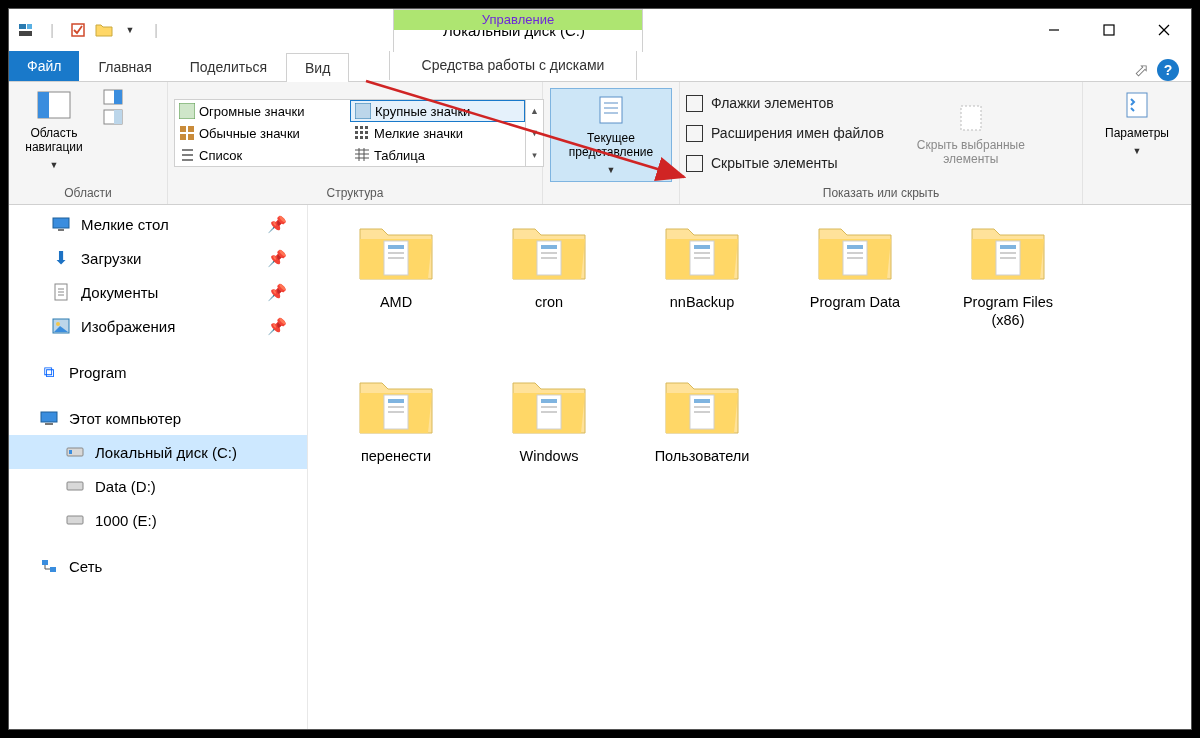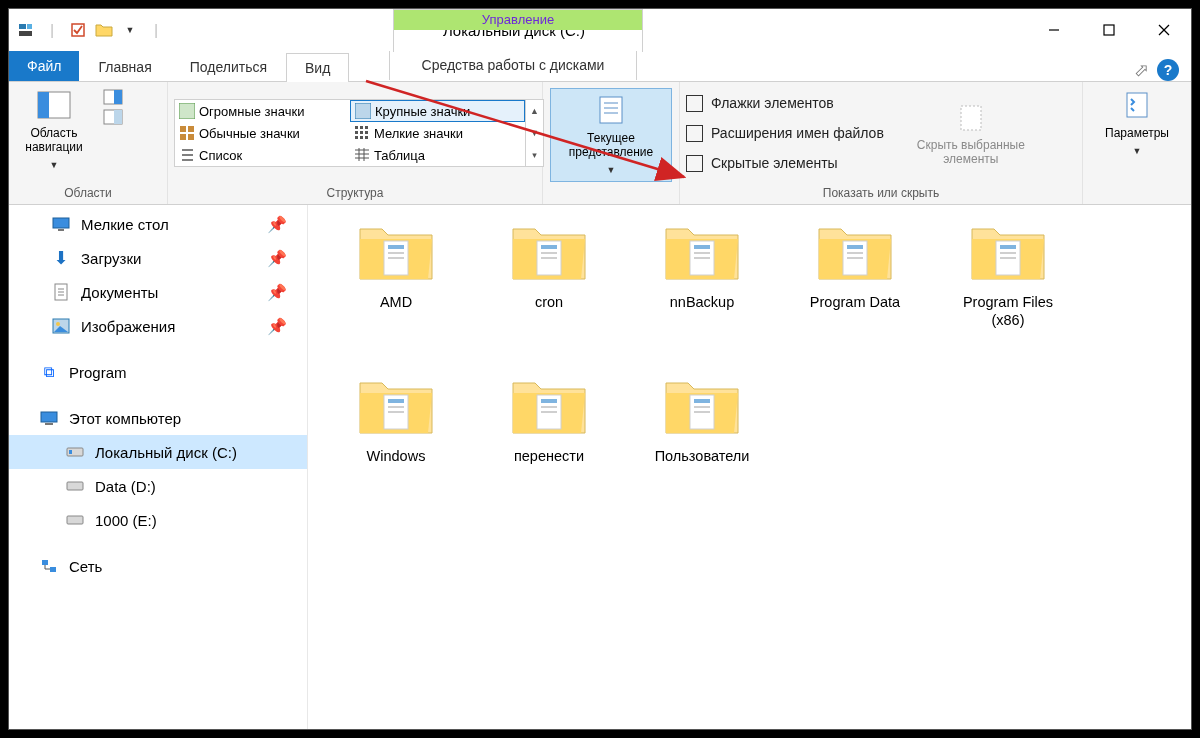--- a/index.html
+++ b/index.html
@@ -457,32 +457,32 @@
             </div>
             <div class="fileitem">
               <div class="ficon"><svg width="84" height="72" viewBox="0 0 84 72">
   <path d="M6 14 L28 14 L34 20 L78 20 L78 64 L6 64 Z" fill="#ffe29a" stroke="#d8b85a"></path>
   <path d="M6 24 L78 24 L74 64 L6 64 Z" fill="#ffd767"></path>
   <rect x="30" y="26" width="24" height="34" fill="#fff" stroke="#cfcfcf"></rect>
   <rect x="34" y="30" width="16" height="4" fill="#7fb4e0"></rect>
   <rect x="34" y="37" width="16" height="2" fill="#cfcfcf"></rect>
   <rect x="34" y="42" width="16" height="2" fill="#cfcfcf"></rect>
 </svg></div>
+              <span>перенести</span>
+            </div>
+            <div class="fileitem">
+              <div class="ficon"><svg width="84" height="72" viewBox="0 0 84 72">
+  <path d="M6 14 L28 14 L34 20 L78 20 L78 64 L6 64 Z" fill="#ffe29a" stroke="#d8b85a"></path>
+  <path d="M6 24 L78 24 L74 64 L6 64 Z" fill="#ffd767"></path>
+  <rect x="30" y="26" width="24" height="34" fill="#fff" stroke="#cfcfcf"></rect>
+  <rect x="34" y="30" width="16" height="4" fill="#7fb4e0"></rect>
+  <rect x="34" y="37" width="16" height="2" fill="#cfcfcf"></rect>
+  <rect x="34" y="42" width="16" height="2" fill="#cfcfcf"></rect>
+</svg></div>
               <span>Windows</span>
-            </div>
-            <div class="fileitem">
-              <div class="ficon"><svg width="84" height="72" viewBox="0 0 84 72">
-  <path d="M6 14 L28 14 L34 20 L78 20 L78 64 L6 64 Z" fill="#ffe29a" stroke="#d8b85a"></path>
-  <path d="M6 24 L78 24 L74 64 L6 64 Z" fill="#ffd767"></path>
-  <rect x="30" y="26" width="24" height="34" fill="#fff" stroke="#cfcfcf"></rect>
-  <rect x="34" y="30" width="16" height="4" fill="#7fb4e0"></rect>
-  <rect x="34" y="37" width="16" height="2" fill="#cfcfcf"></rect>
-  <rect x="34" y="42" width="16" height="2" fill="#cfcfcf"></rect>
-</svg></div>
-              <span>перенести</span>
             </div>
             <div class="fileitem">
               <div class="ficon"><svg width="84" height="72" viewBox="0 0 84 72">
   <path d="M6 14 L28 14 L34 20 L78 20 L78 64 L6 64 Z" fill="#ffe29a" stroke="#d8b85a"></path>
   <path d="M6 24 L78 24 L74 64 L6 64 Z" fill="#ffd767"></path>
   <rect x="30" y="26" width="24" height="34" fill="#fff" stroke="#cfcfcf"></rect>
   <rect x="34" y="30" width="16" height="4" fill="#7fb4e0"></rect>
   <rect x="34" y="37" width="16" height="2" fill="#cfcfcf"></rect>
   <rect x="34" y="42" width="16" height="2" fill="#cfcfcf"></rect>
 </svg></div>

